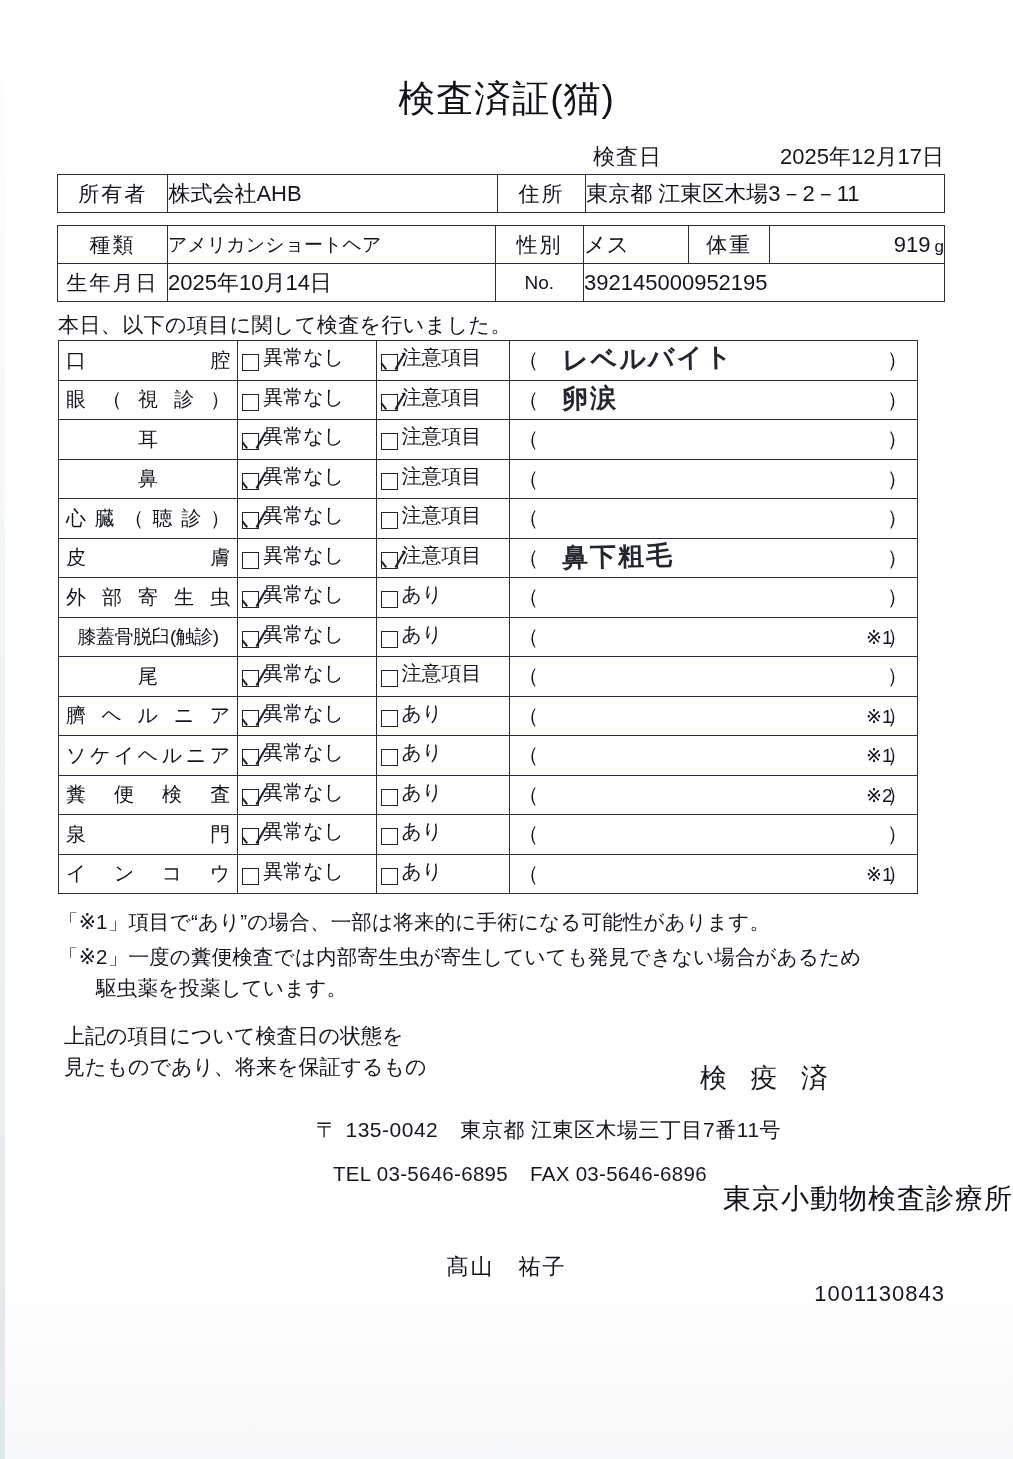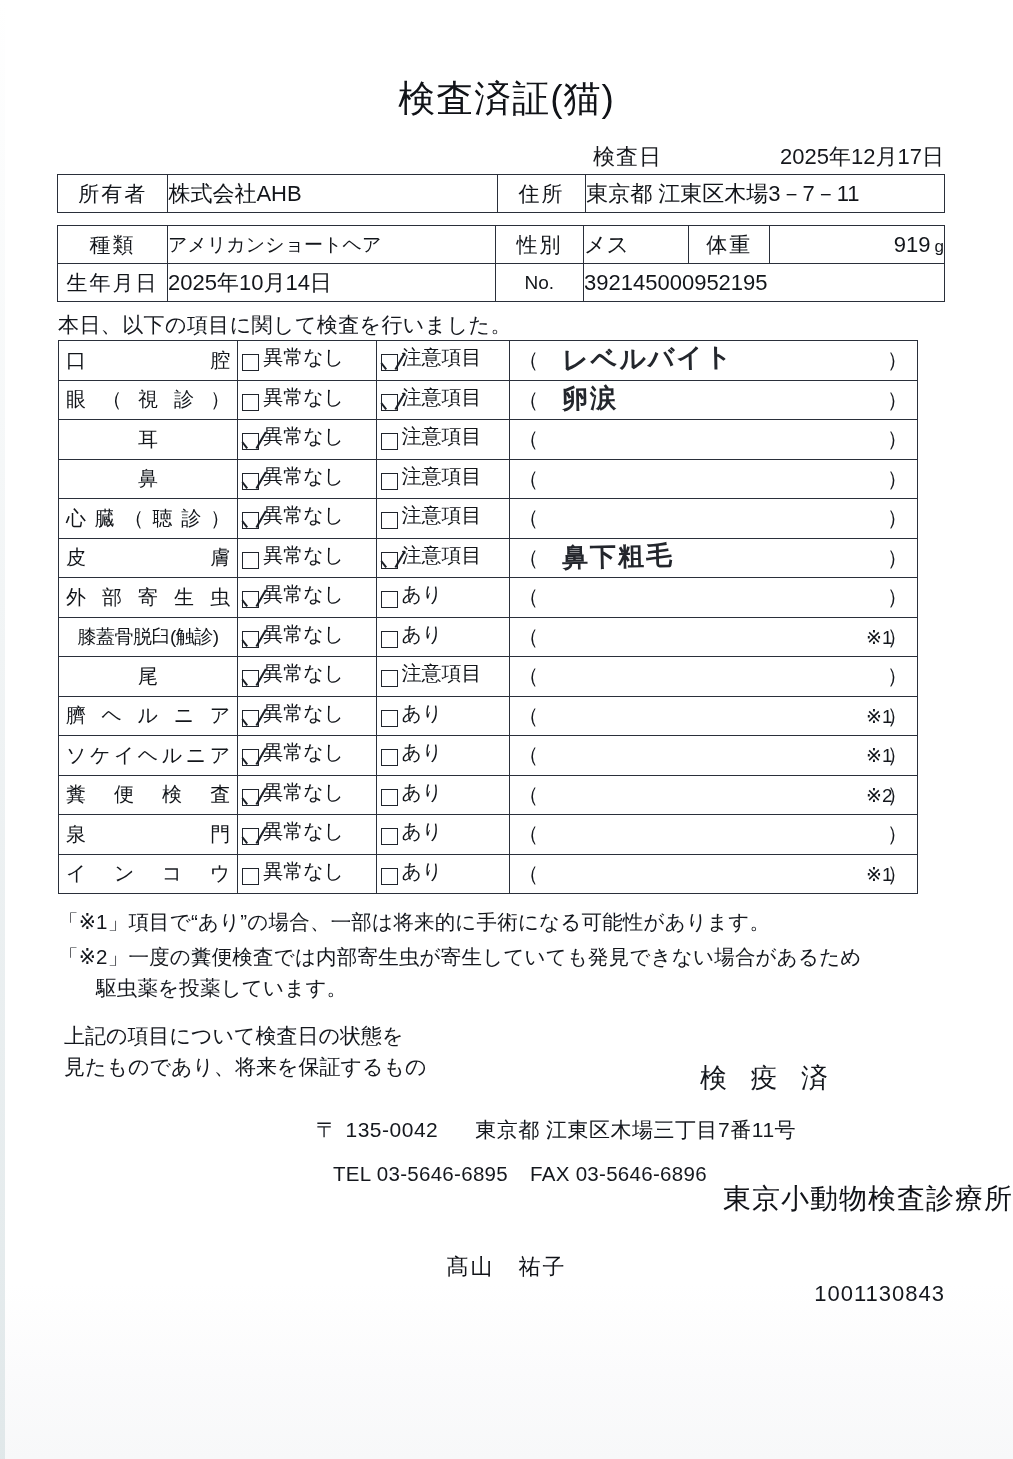--- a/index.html
+++ b/index.html
@@ -134,21 +134,21 @@
   
   .stamp{
     position:absolute;left:700px;top:1060px;
     font-size:27px;letter-spacing:8px;color:#14171d;
   }
 
   
   .addr{position:absolute;font-size:21px;color:#14171d;}
   #addr1{left:316px;top:1116px;letter-spacing:.5px;}
   #addr1 .zipmark{margin-right:8px;}
-  #addr1 .zip{margin-right:37px;}
+  #addr1 .zip{margin-right:22px;}
   #addr2{left:333px;top:1162px;letter-spacing:.3px;font-size:20.5px;}
   #addr2 .fax{margin-left:22px;}
 
   .clinic{
     position:absolute;left:0;top:1180px;width:1013px;text-align:right;
     font-size:28px;letter-spacing:1px;color:#111318;
   }
   .clinic-sub{
     position:absolute;left:0;top:1252px;width:1013px;text-align:center;
     font-size:22px;letter-spacing:2px;color:#111318;
@@ -169,21 +169,21 @@
     <span class="lbl">検査日</span>
     <span class="val">2025年12月17日</span>
   </div>
 
   <table class="htab" id="tbl-owner">
     <tbody>
         <tr>
       <td class="cap" style="width:110px">所有者</td>
       <td class="val-l" style="width:330px">株式会社AHB</td>
       <td class="cap" style="width:88px">住所</td>
-      <td class="val-l" style="width:360px">東京都 江東区木場3－7－11</td>
+      <td class="val-l" style="width:360px">東京都 江東区木場3－2－11</td>
     </tr>
   </tbody>
     </table>
 
   <table class="htab" id="tbl-info">
     <tbody>
         <tr>
       <td class="cap" style="width:110px">種類</td>
       <td class="val-l breed" style="width:330px">アメリカンショートヘア</td>
       <td class="cap" style="width:88px">性別</td>

